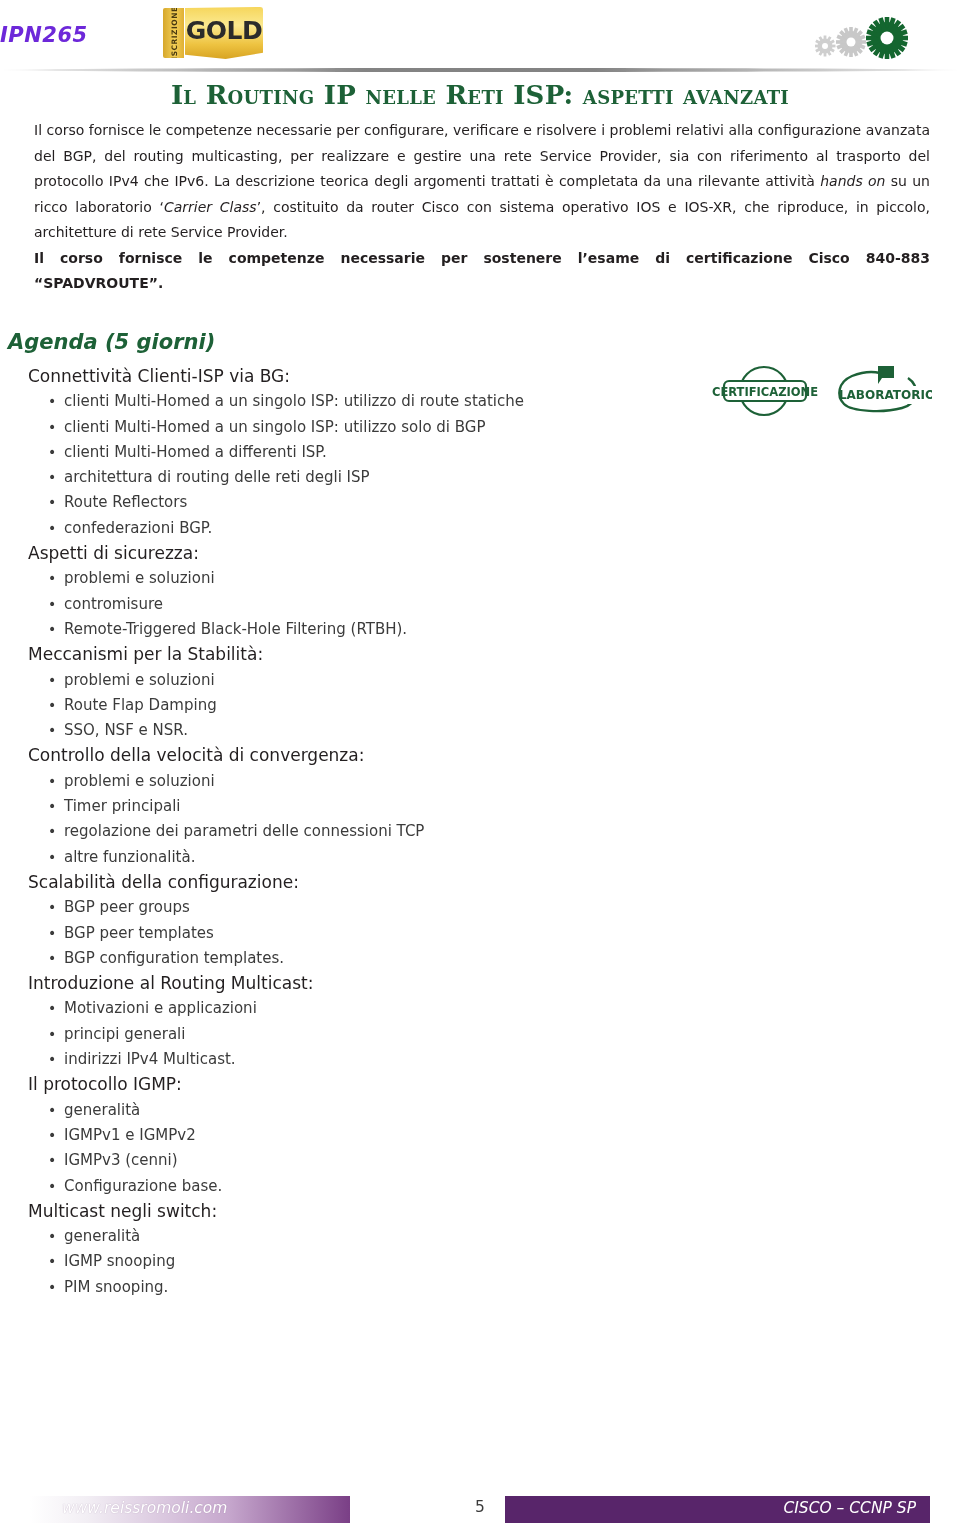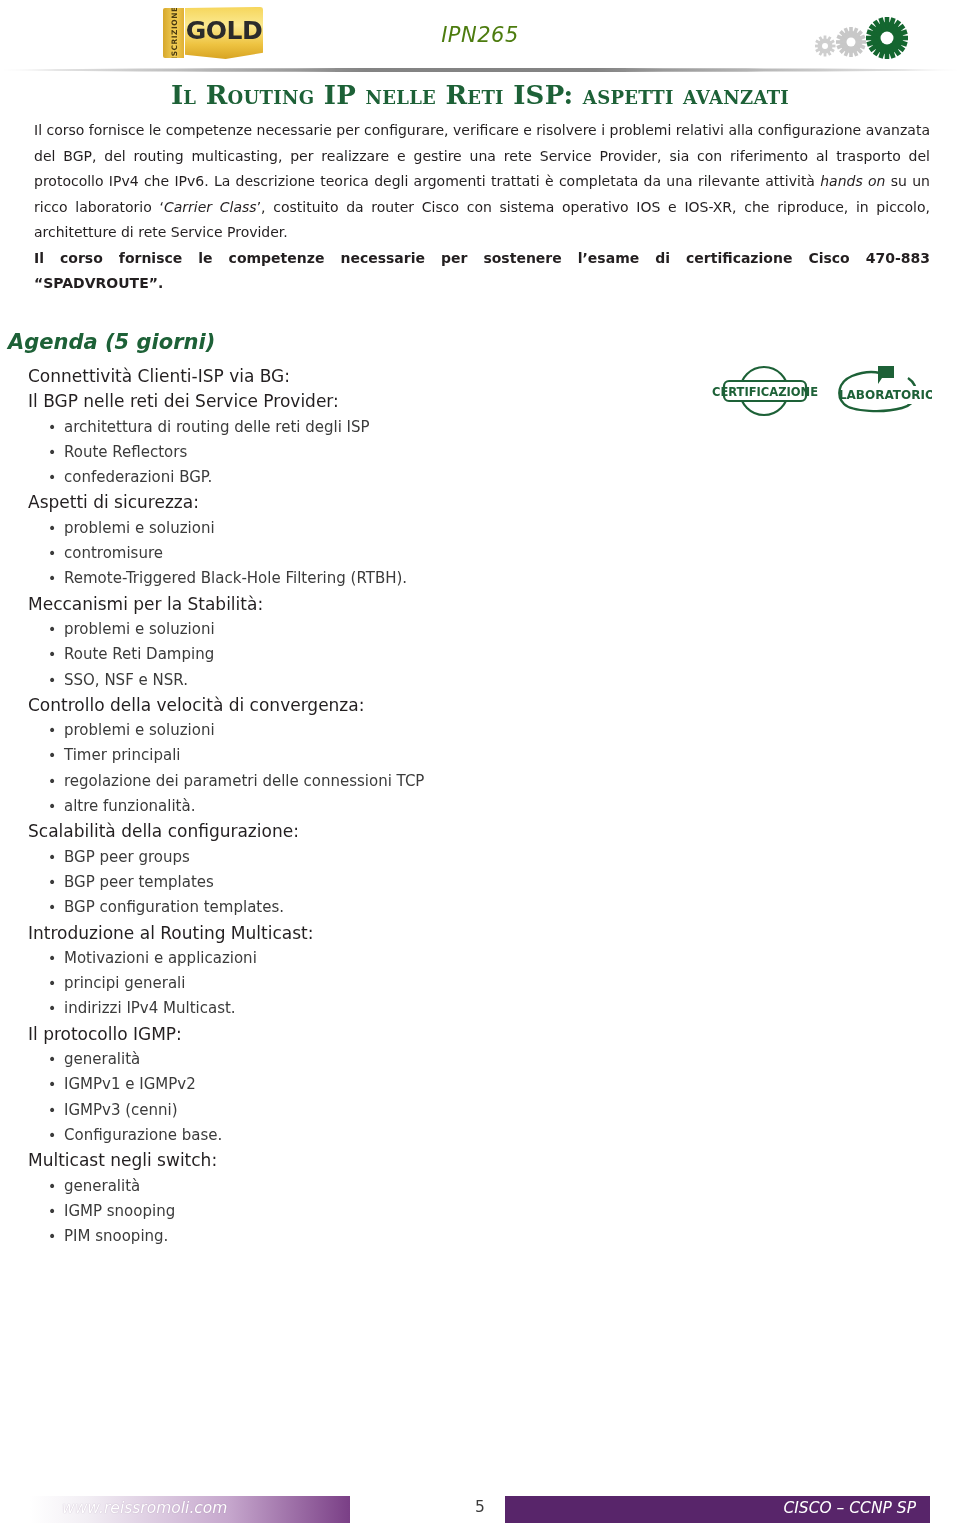--- a/index.html
+++ b/index.html
@@ -69,27 +69,26 @@
     font-weight: bold;
     font-size: 25px;
     letter-spacing: -0.5px;
     color: #2b2b2b;
   }
 
   .header-code {
     position: absolute;
     left: 0; right: 0;
     top: 23px;
-    text-align: center;
     font-family: "DejaVu Sans", sans-serif;
     font-style: italic;
-    font-weight: normal;
+    font-weight: bold;
     font-size: 21px;
     letter-spacing: 0.5px;
-    color: #4d7c0f;
+    color: #6d28d9;
   }
 
   .gears {
     position: absolute;
     right: 45px;
     top: 16px;
     width: 100px;
     height: 46px;
   }
 
@@ -322,21 +321,21 @@
     </svg>
   </div>
 
   <div class="header-rule"></div>
 </div>
 
 <div class="doc-title">Il Routing IP nelle Reti ISP: aspetti avanzati</div>
 
 <div class="intro">
   <span>Il corso fornisce le competenze necessarie per configurare, verificare e risolvere i problemi relativi alla configurazione avanzata del BGP, del routing multicasting, per realizzare e gestire una rete Service Provider, sia con riferimento al trasporto del protocollo IPv4 che IPv6. La descrizione teorica degli argomenti trattati è completata da una rilevante attività </span><span class="it">hands on</span><span> su un ricco laboratorio ‘</span><span class="it">Carrier Class</span><span>’, costituito da router Cisco con sistema operativo IOS e IOS-XR, che riproduce, in piccolo, architetture di rete Service Provider.</span>
-  <span class="bold-line">Il corso fornisce le competenze necessarie per sostenere l’esame di certificazione Cisco 470-883 “SPADVROUTE”.</span>
+  <span class="bold-line">Il corso fornisce le competenze necessarie per sostenere l’esame di certificazione Cisco 840-883 “SPADVROUTE”.</span>
 </div>
 
 <div class="agenda-heading">Agenda (5 giorni)</div>
 
 <div class="badges">
   <svg viewBox="0 0 220 62" width="220" height="62" aria-hidden="true">
     <g fill="none" stroke="#1d6137" stroke-width="2.2">
       <circle cx="52" cy="31" r="24"></circle>
       <rect x="12" y="21" width="82" height="20" rx="5" fill="#ffffff"></rect>
     </g>
@@ -346,45 +345,49 @@
     </g>
     <path d="M166 6 L182 6 L182 18 L170 18 L166 24 Z" fill="#1d6137"></path>
     <rect x="137" y="26" width="76" height="18" fill="#ffffff"></rect>
     <text x="175" y="39" text-anchor="middle" font-family="DejaVu Sans, sans-serif" font-size="12" font-weight="bold" fill="#1d6137">LABORATORIO</text>
   </svg>
 </div>
 
 <div class="agenda-body">
   <div>
     <div class="sec-title">Connettività Clienti-ISP via BG:</div>
-  </div>
-
-  <div>
-    <div class="sec-title">Il BGP nelle reti dei Service Provider:</div>
+    <ul class="sec-list">
+      <li>clienti Multi-Homed a un singolo ISP: utilizzo di route statiche</li>
+      <li>clienti Multi-Homed a un singolo ISP: utilizzo solo di BGP</li>
+      <li>clienti Multi-Homed a differenti ISP.</li>
+    </ul>
+  </div>
+
+  <div>
     <ul class="sec-list">
       <li>architettura di routing delle reti degli ISP</li>
       <li>Route Reflectors</li>
       <li>confederazioni BGP.</li>
     </ul>
   </div>
 
   <div>
     <div class="sec-title">Aspetti di sicurezza:</div>
     <ul class="sec-list">
       <li>problemi e soluzioni</li>
       <li>contromisure</li>
       <li>Remote-Triggered Black-Hole Filtering (RTBH).</li>
     </ul>
   </div>
 
   <div>
     <div class="sec-title">Meccanismi per la Stabilità:</div>
     <ul class="sec-list">
       <li>problemi e soluzioni</li>
-      <li>Route Reti Damping</li>
+      <li>Route Flap Damping</li>
       <li>SSO, NSF e NSR.</li>
     </ul>
   </div>
 
   <div>
     <div class="sec-title">Controllo della velocità di convergenza:</div>
     <ul class="sec-list">
       <li>problemi e soluzioni</li>
       <li>Timer principali</li>
       <li>regolazione dei parametri delle connessioni TCP</li>

